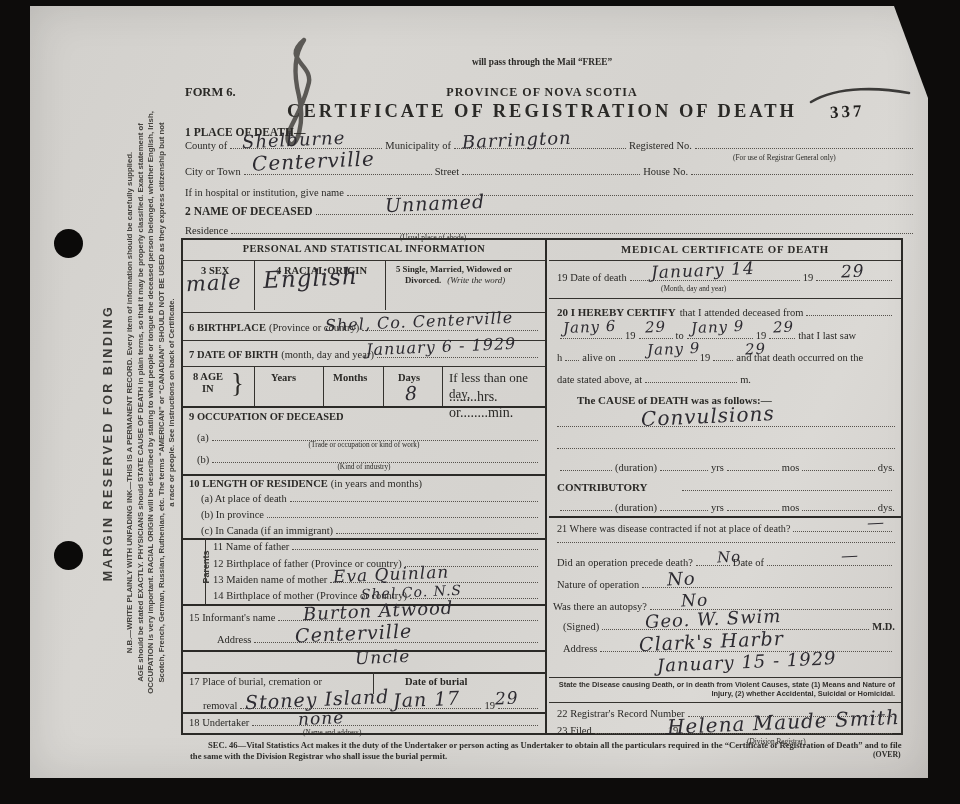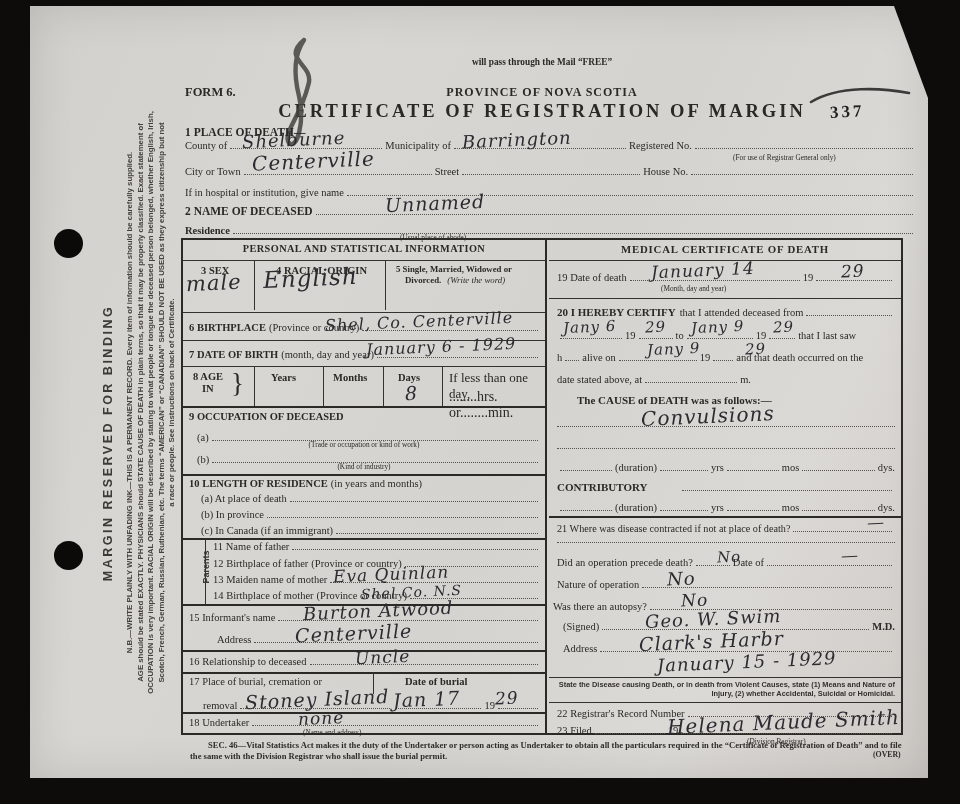--- a/index.html
+++ b/index.html
@@ -49,21 +49,21 @@
     <div>N.B.—WRITE PLAINLY WITH UNFADING INK—THIS IS A PERMANENT RECORD.  Every item of information should be carefully supplied.</div>
     <div>AGE should be stated EXACTLY.  PHYSICIANS should STATE CAUSE OF DEATH in plain terms, so that it may be properly classified.  Exact statement of</div>
     <div>OCCUPATION is very important.  RACIAL ORIGIN will be described by stating to what people or tongue the deceased person belonged, whether English, Irish,</div>
     <div>Scotch, French, German, Russian, Ruthenian, etc.  The terms “AMERICAN” or “CANADIAN” SHOULD NOT BE USED as they express citizenship but not</div>
     <div>a race or people.  See instructions on back of Certificate.</div>
   </div>
 
   <div class="r sm b" style="left:151px;width:722px;top:51px;display:block;text-align:center;font-size:9.3px;">will pass through the Mail “FREE”</div>
   <div class="r b" style="left:155px;top:79px;font-size:12.5px;">FORM 6.</div>
   <div class="r b" style="left:151px;width:722px;top:79px;display:block;text-align:center;font-size:12px;letter-spacing:1px;">PROVINCE OF NOVA SCOTIA</div>
-  <div class="r b" style="left:151px;width:722px;top:95px;display:block;text-align:center;font-size:18.5px;letter-spacing:3px;">CERTIFICATE OF REGISTRATION OF MARGIN</div>
+  <div class="r b" style="left:151px;width:722px;top:95px;display:block;text-align:center;font-size:18.5px;letter-spacing:3px;">CERTIFICATE OF REGISTRATION OF DEATH</div>
   <div style="position:absolute;left:800px;top:96px;font:bold 17px 'Liberation Serif',serif;letter-spacing:3px;color:#201f1d;transform:rotate(-3deg);">337</div>
   <svg style="left:775px;top:74px;" width="110" height="26">
     <path d="M6 22 C34 5 78 8 104 13" stroke="#3b3a38" stroke-width="2.6" fill="none" stroke-linecap="round"></path>
   </svg>
   <svg style="left:228px;top:28px;" width="70" height="118">
     <path d="M46 6 C22 26 58 30 50 52 C42 84 24 100 31 109 C39 116 47 88 41 62 C36 42 35 22 46 6" stroke="#45433f" stroke-width="4.4" fill="none" stroke-linecap="round" opacity=".85"></path>
   </svg>
 
   <div class="r b" style="left:155px;top:120px;font-size:11.5px;">1 PLACE OF DEATH—</div>
   <div class="r" style="left:155px;right:12px;top:134px;">
@@ -84,21 +84,21 @@
     <span class="dots grow"></span>
   </div>
   <div class="r" style="left:155px;right:12px;top:181px;">
     <span>If in hospital or institution, give name</span>
     <span class="dots grow"></span>
   </div>
   <div class="r" style="left:155px;right:12px;top:199px;">
     <span class="b" style="font-size:11.5px;">2 NAME OF DECEASED</span>
     <span class="dots grow"></span>
   </div>
-  <div class="r" style="left:155px;right:12px;top:219px;font-weight:bold;">
+  <div class="r" style="left:155px;right:12px;top:219px;">
     <span>Residence</span>
     <span class="dots grow"></span>
   </div>
   <div class="t" style="position:absolute;left:370px;top:227px;color:#2a2926;">(Usual place of abode)</div>
 
   <span class="hw" style="left:212px;top:123px;font-size:18px;">Shelburne</span>
   <span class="hw" style="left:432px;top:123px;font-size:18px;">Barrington</span>
   <span class="hw" style="left:222px;top:143px;font-size:20px;">Centerville</span>
   <span class="hw" style="left:355px;top:186px;font-size:19px;">Unnamed</span>
 
@@ -212,24 +212,20 @@
         <span class="dots grow"></span>
       </div>
       <span class="hw" style="left:120px;top:360px;font-size:18px;">Burton Atwood</span>
       <div class="r" style="left:34px;right:4px;top:394px;">
         <span>Address</span>
         <span class="dots grow"></span>
       </div>
       <span class="hw" style="left:112px;top:382px;font-size:19px;">Centerville</span>
       <div class="hr2" style="top:410px;"></div>
 
-      <div class="r" style="left:6px;right:4px;top:416px;">
-        <span>16 Relationship to deceased</span>
-        <span class="dots grow"></span>
-      </div>
       <span class="hw" style="left:172px;top:407px;font-size:17px;">Uncle</span>
       <div class="hr2" style="top:432px;"></div>
 
       <div class="r" style="left:6px;top:436px;">17 Place of burial, cremation or</div>
       <div class="vl" style="left:190px;top:432px;height:22px;"></div>
       <div class="r b" style="left:222px;top:436px;">Date of burial</div>
       <div class="r" style="left:20px;right:4px;top:460px;">
         <span>removal</span>
         <span class="dots" style="width:150px;"></span>
         <span class="dots" style="width:85px;"></span>

